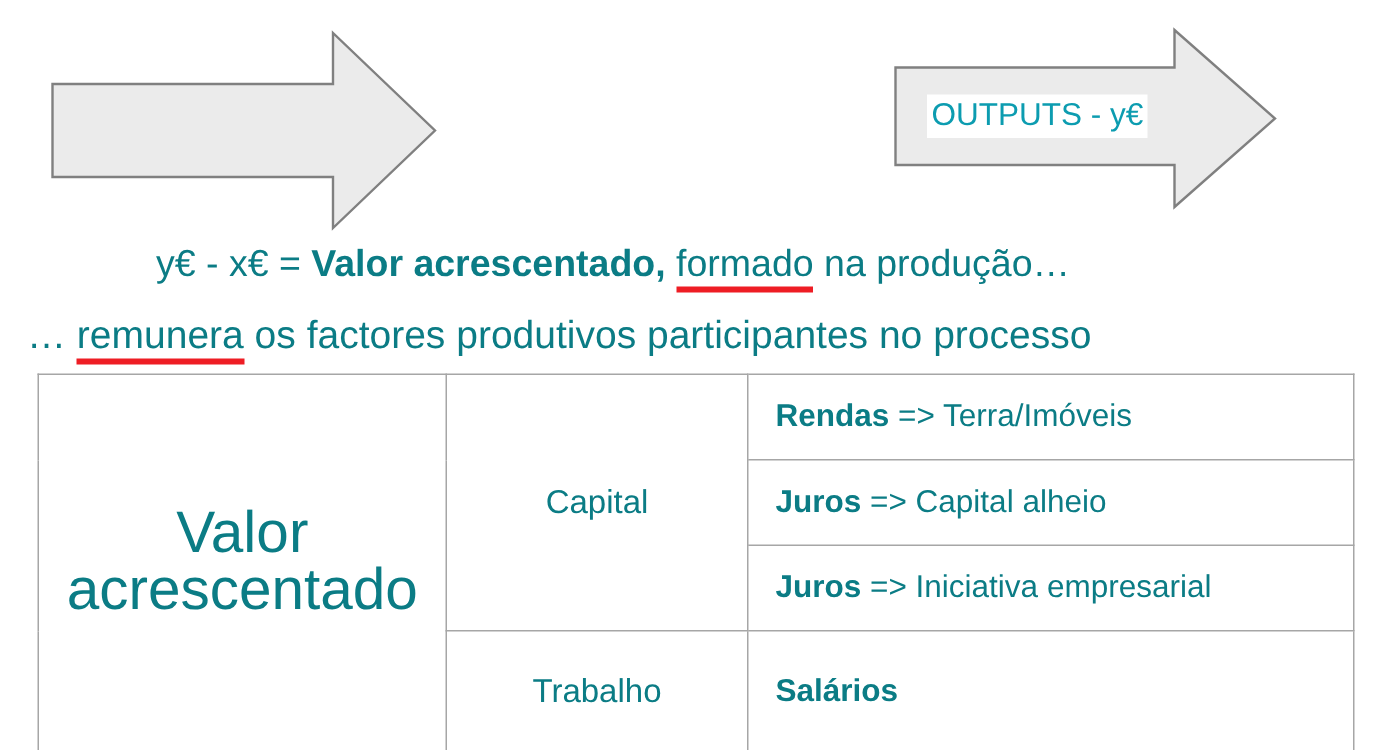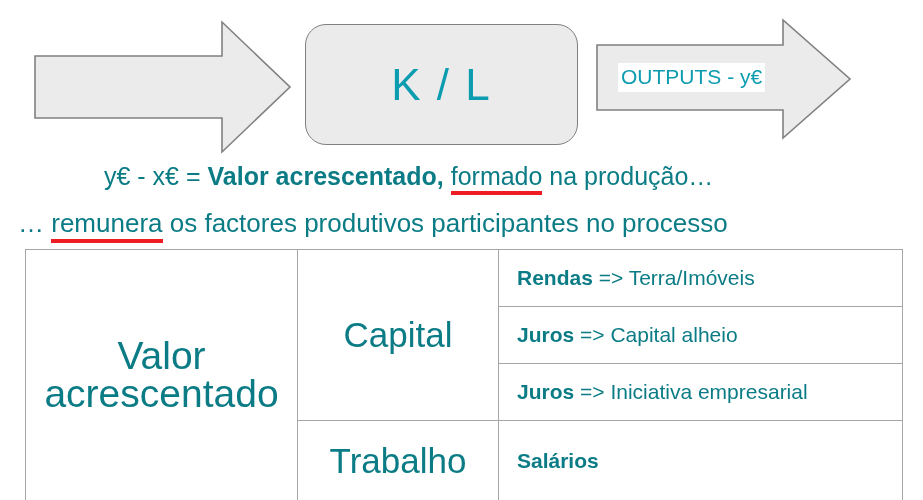--- a/index.html
+++ b/index.html
@@ -107,21 +107,21 @@
   }
   .cell-va {
     width: 271px;
     text-align: center;
     font-size: 39px;
     line-height: 38px;
   }
   .cell-factor {
     width: 200px;
     text-align: center;
-    font-size: 35px;
+    font-size: 22px;
     line-height: 36px;
   }
   .cell-item {
     font-size: 21px;
     line-height: 26px;
     padding-left: 18px !important;
     white-space: nowrap;
   }
   .row-h { height: 56px; }
   .row-h-last { height: 79px; }
@@ -132,23 +132,20 @@
 <div id="diagram">
 
   <svg class="arrow-svg" viewBox="0 0 923 160">
 
     <polygon points="35,56 222,56 222,22 290,87 222,152 222,118 35,118" fill="#ebebeb" stroke="#808080" stroke-width="1.6" stroke-linejoin="miter"></polygon>
 
     <polygon points="597,45 783,45 783,20 850,79 783,138 783,110 597,110" fill="#ebebeb" stroke="#808080" stroke-width="1.6" stroke-linejoin="miter"></polygon>
   </svg>
 
 
-  <div class="kl-box">
-    <span class="kl-text">K / L</span>
-  </div>
 
   <div class="arrow-label" id="outputs-label">OUTPUTS - y€</div>
 </div>
 
 <div class="sentence" id="sentence-1">
   <span>y€ - x€ = </span><span class="bold">Valor acrescentado,</span><span>&nbsp;</span><span class="ul-red">formado</span><span> na produção…</span>
 </div>
 
 <div class="sentence" id="sentence-2">
   <span>… </span><span class="ul-red">remunera</span><span> os factores produtivos participantes no processo</span>

